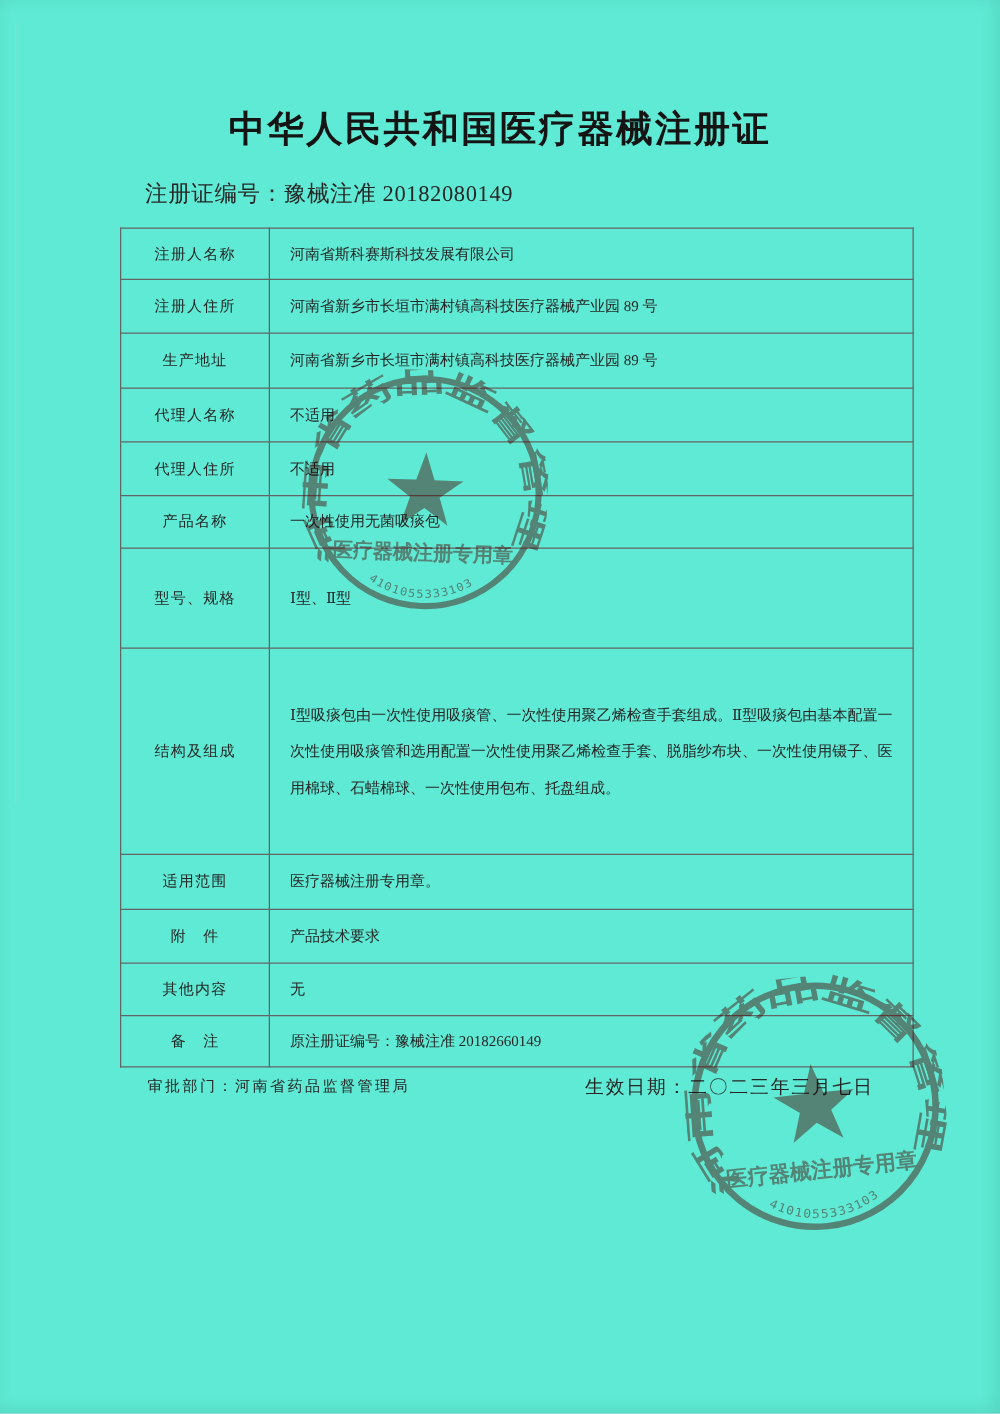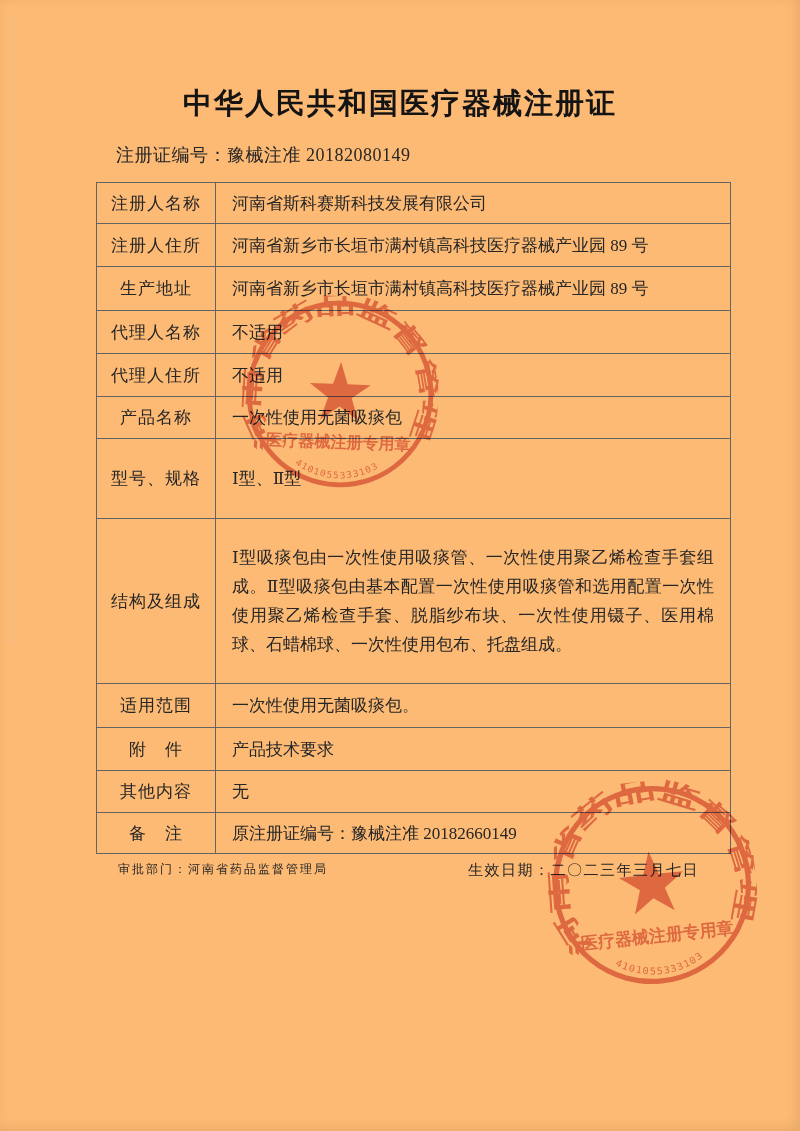--- a/index.html
+++ b/index.html
@@ -1,33 +1,33 @@
 <!DOCTYPE html>
 <html><head>
 <meta charset="utf-8">
 <style>
   html,body{margin:0;padding:0;background:#e9e9e9;}
   .page{
     position:relative;width:800px;height:1131px;margin:0 auto;
-    background:#fdba74;overflow:hidden;
+    background:#5eead4;overflow:hidden;
     font-family:"Liberation Serif","DejaVu Serif",serif;color:#2d2d2d;
     box-shadow:inset -6px 0 12px rgba(0,0,0,.05), inset 0 -6px 12px rgba(0,0,0,.04);
   }
   .scan-line{position:absolute;left:12px;top:18px;width:1px;height:625px;background:#c3c3c3;opacity:.55;}
   .doc-title{
     position:absolute;top:84px;left:0;width:100%;text-align:center;
     font-family:"Liberation Sans","DejaVu Sans",sans-serif;
     font-weight:700;font-size:29px;letter-spacing:2px;color:#141414;margin:0;
   }
   .cert-line{position:absolute;top:143px;left:116px;font-size:18px;letter-spacing:.5px;color:#262626;}
   table.cert{
     position:absolute;left:96px;top:182px;width:635px;
     border-collapse:collapse;table-layout:fixed;
   }
-  table.cert td{border:1px solid #646464;font-size:17px;color:#262626;vertical-align:middle;}
+  table.cert td{border:1px solid #646464;font-size:12px;color:#262626;vertical-align:middle;}
   td.lbl{width:112px;text-align:center;padding:0 3px;letter-spacing:1px;}
   td.val{padding:4px 16px;line-height:27px;}
   td.val.para{text-align:justify;line-height:29px;padding:13px 16px;}
   tr.h41{height:41px}tr.h42{height:42px}tr.h43{height:43px}tr.h44{height:44px}
   tr.h80{height:80px}tr.h165{height:165px}
   .footer-dept{position:absolute;left:118px;top:861px;font-size:12px;letter-spacing:2px;color:#262626;}
   .dates{position:absolute;left:468px;top:856px;font-size:15px;color:#262626;}
   .dates .dline{height:29px;line-height:29px;letter-spacing:1.5px;white-space:nowrap;}
   
   .seal{position:absolute;mix-blend-mode:multiply;opacity:.58;pointer-events:none;}
@@ -80,21 +80,21 @@
       <tr class="h80">
         <td class="lbl">型号、规格</td>
         <td class="val">Ⅰ型、Ⅱ型</td>
       </tr>
       <tr class="h165">
         <td class="lbl">结构及组成</td>
         <td class="val para">Ⅰ型吸痰包由一次性使用吸痰管、一次性使用聚乙烯检查手套组成。Ⅱ型吸痰包由基本配置一次性使用吸痰管和选用配置一次性使用聚乙烯检查手套、脱脂纱布块、一次性使用镊子、医用棉球、石蜡棉球、一次性使用包布、托盘组成。</td>
       </tr>
       <tr class="h44">
         <td class="lbl">适用范围</td>
-        <td class="val">一次性使用无菌吸痰包。</td>
+        <td class="val">医疗器械注册专用章。</td>
       </tr>
       <tr class="h43">
         <td class="lbl">附　件</td>
         <td class="val">产品技术要求</td>
       </tr>
       <tr class="h42">
         <td class="lbl">其他内容</td>
         <td class="val">无</td>
       </tr>
       <tr class="h41">

